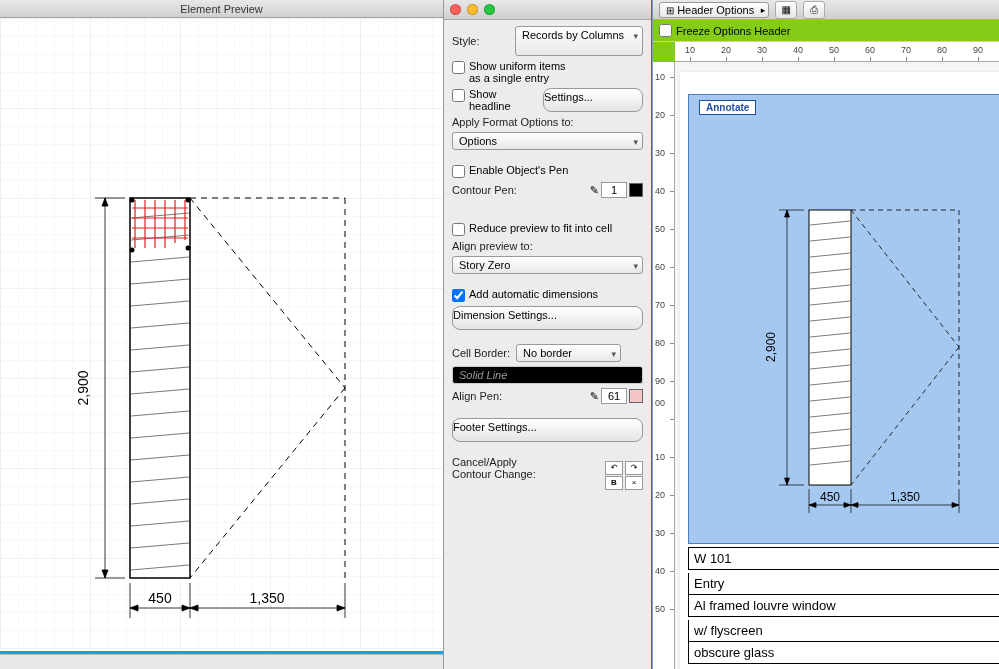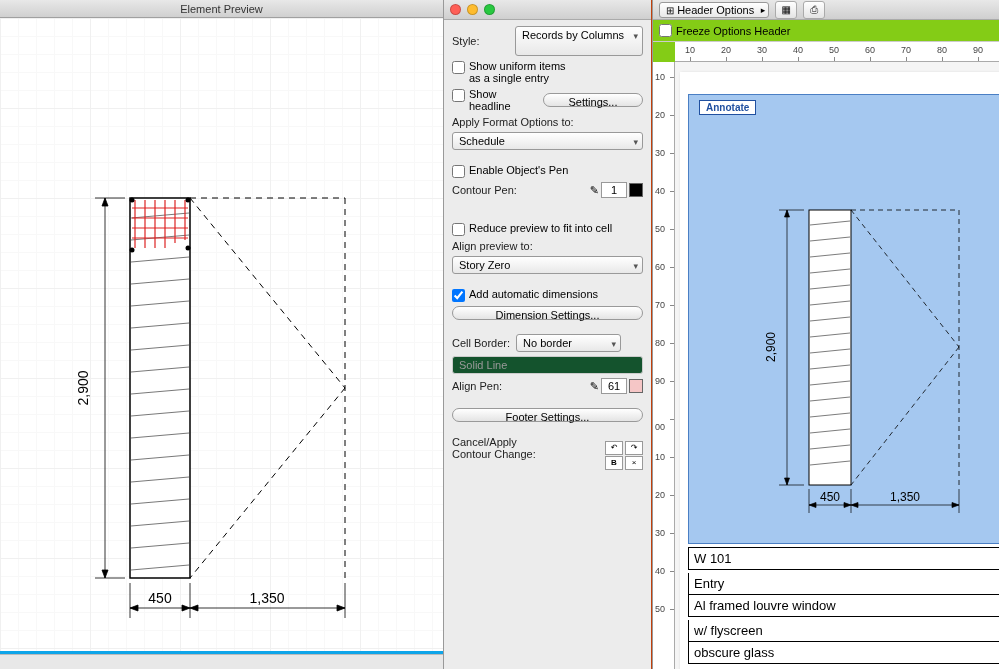--- a/index.html
+++ b/index.html
@@ -21,31 +21,31 @@
 .tl-yellow { background: #febc2e; }
 .tl-green { background: #28c840; }
 .mid-body { padding: 6px 8px; display: flex; flex-direction: column; gap: 4px; }
 .row { display: flex; align-items: center; gap: 6px; }
 .row-sb { justify-content: space-between; }
 .lbl { color: #222; }
 .dd { flex: 1; height: 30px; border: 1px solid #999; border-radius: 3px; background: linear-gradient(#fff,#e8e8e8); padding: 0 14px 0 6px; line-height: 16px; position: relative; font-size: 11px; text-align: left; }
 .dd::after { content: "▾"; position: absolute; right: 4px; top: 1px; font-size: 9px; color: #555; }
 .chk { display: flex; align-items: flex-start; gap: 4px; }
 .chk input { margin-top: 1px; }
-.btn { height: 14px; border: 1px solid #999; border-radius: 8px; background: linear-gradient(#fff,#e4e4e4); text-align: center; line-height: 16px; cursor: pointer; }
+.btn { height: 24px; border: 1px solid #999; border-radius: 8px; background: linear-gradient(#fff,#e4e4e4); text-align: left; line-height: 16px; cursor: pointer; }
 .btn.wide { width: 100%; }
 .btn.med { width: 100px; margin-left: auto; }
 .sep { height: 6px; }
 .penbox { display: flex; align-items: center; gap: 2px; margin-left: auto; }
 .peninput { width: 26px; height: 16px; border: 1px solid #999; background: #fff; text-align: center; line-height: 14px; }
 .pensw { width: 14px; height: 14px; border: 1px solid #666; background: #000; }
 .pensw.lt { background: #f5c6c6; }
 .inline-dd { height: 18px; border: 1px solid #999; border-radius: 3px; background: linear-gradient(#fff,#e8e8e8); padding: 0 14px 0 6px; line-height: 16px; position: relative; width: 105px; }
 .inline-dd::after { content: "▾"; position: absolute; right: 4px; top: 1px; font-size: 9px; color: #555; }
-.gray-row { color: #999; border: 1px solid #ccc; height: 18px; line-height: 16px; padding: 0 6px; border-radius: 3px; background: #14532d; }
+.gray-row { color: #999; border: 1px solid #ccc; height: 18px; line-height: 16px; padding: 0 6px; border-radius: 3px; background: #000000; font-style: italic; }
 .format-icons { display: flex; gap: 2px; margin-left: auto; }
 .fi { width: 18px; height: 14px; border: 1px solid #999; background: #fff; font-size: 8px; text-align: center; line-height: 12px; }
 
 
 .right-panel { position: absolute; left: 652px; top: 0; right: 0; height: 669px; background: #84cc16; border-left: 1px solid #999; }
 .right-top { height: 20px; background: linear-gradient(#e8e8e8,#cfcfcf); border-bottom: 1px solid #aaa; display: flex; align-items: center; padding: 0 6px; gap: 6px; }
 .hdr-dd { height: 16px; border: 1px solid #999; border-radius: 3px; background: linear-gradient(#fff,#e8e8e8); padding: 0 14px 0 6px; line-height: 14px; position: relative; font-size: 10px; }
 .hdr-dd::after { content: "▸"; position: absolute; right: 3px; top: 0; font-size: 9px; }
 .tool-ico { width: 22px; height: 18px; border: 1px solid #aaa; border-radius: 3px; background: linear-gradient(#fff,#e4e4e4); text-align: center; line-height: 16px; font-size: 10px; }
 .right-sub { height: 22px; display: flex; align-items: center; padding: 0 6px; gap: 4px; border-bottom: 1px solid #ccc; }
@@ -172,21 +172,21 @@
         <span style="max-width:110px">Show uniform items as a single entry</span>
       </div>
     <div class="row">
       <div class="chk" style="flex:1">
           <input type="checkbox" style="">
           <span>Show headline</span>
         </div>
       <div class="btn med">Settings...</div>
     </div>
     <div class="lbl">Apply Format Options to:</div>
-    <div class="dd" style="text-align:left">Schedule</div>
+    <div class="dd" style="text-align:left">Options</div>
     <div class="sep"></div>
     <div class="chk">
         <input type="checkbox" style="">
         <span>Enable Object's Pen</span>
       </div>
     <div class="row">
       <span class="lbl">Contour Pen:</span>
       <div class="penbox">
         <span>✎</span>
         <div class="peninput">1</div>
@@ -285,21 +285,21 @@
       <span class="tick" style="top: 162px;">50</span>
       <div class="tline" style="top: 167px;"></div>
       <span class="tick" style="top: 200px;">60</span>
       <div class="tline" style="top: 205px;"></div>
       <span class="tick" style="top: 238px;">70</span>
       <div class="tline" style="top: 243px;"></div>
       <span class="tick" style="top: 276px;">80</span>
       <div class="tline" style="top: 281px;"></div>
       <span class="tick" style="top: 314px;">90</span>
       <div class="tline" style="top: 319px;"></div>
-      <span class="tick" style="top: 360px;">00</span>
+      <span class="tick" style="top: 336px;">00</span>
       <div class="tline" style="top: 357px;"></div>
       <span class="tick" style="top: 390px;">10</span>
       <div class="tline" style="top: 395px;"></div>
       <span class="tick" style="top: 428px;">20</span>
       <div class="tline" style="top: 433px;"></div>
       <span class="tick" style="top: 466px;">30</span>
       <div class="tline" style="top: 471px;"></div>
       <span class="tick" style="top: 504px;">40</span>
       <div class="tline" style="top: 509px;"></div>
       <span class="tick" style="top: 542px;">50</span>

